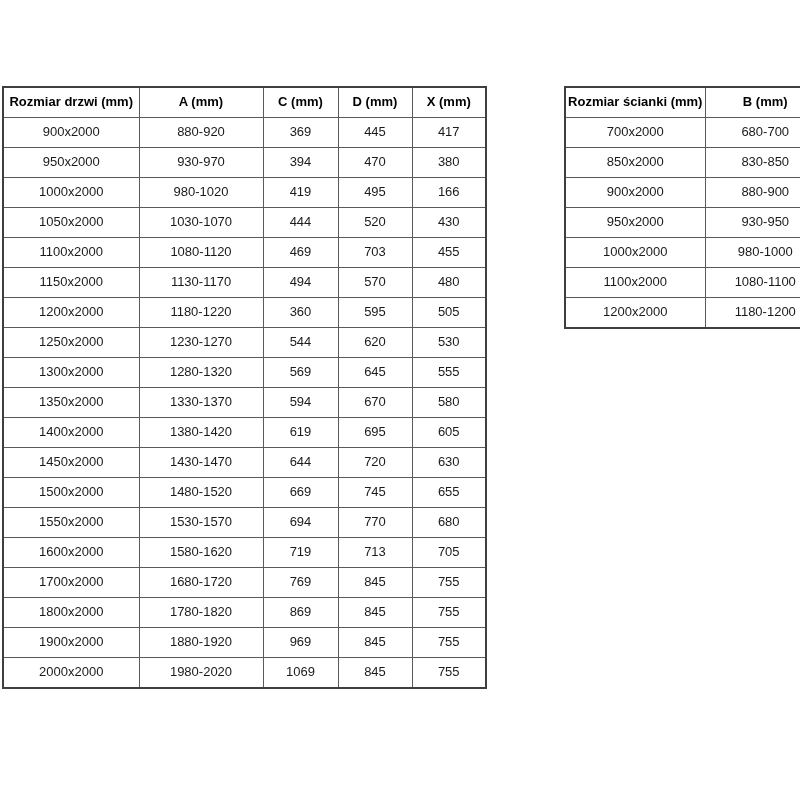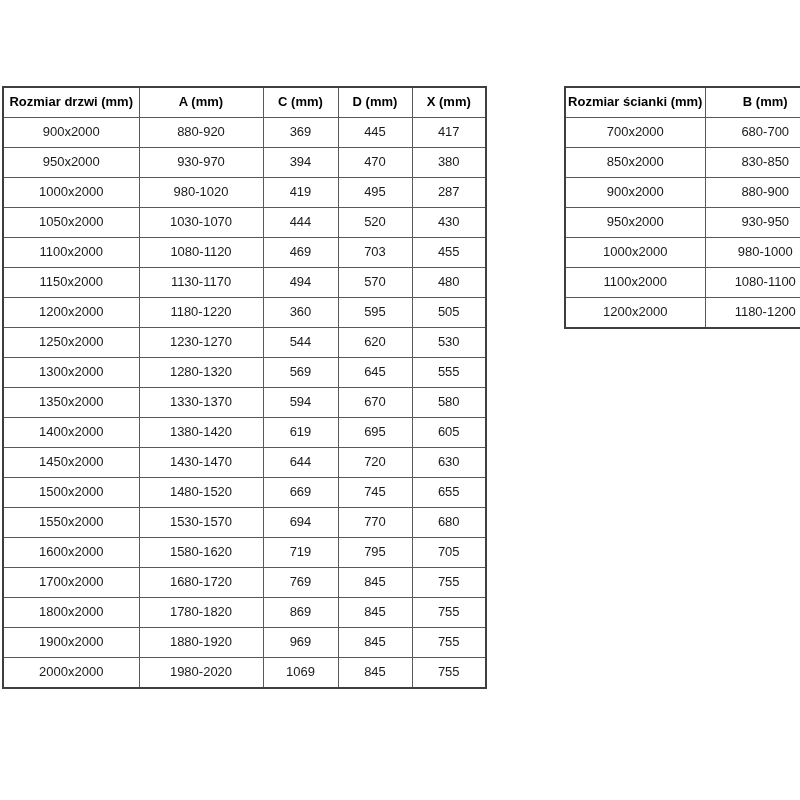--- a/index.html
+++ b/index.html
@@ -83,21 +83,21 @@
           <td>930-970</td>
           <td>394</td>
           <td>470</td>
           <td>380</td>
         </tr>
         <tr>
           <td>1000x2000</td>
           <td>980-1020</td>
           <td>419</td>
           <td>495</td>
-          <td>287</td>
+          <td>166</td>
         </tr>
         <tr>
           <td>1050x2000</td>
           <td>1030-1070</td>
           <td>444</td>
           <td>520</td>
           <td>430</td>
         </tr>
         <tr>
           <td>1100x2000</td>
@@ -166,21 +166,21 @@
           <td>1550x2000</td>
           <td>1530-1570</td>
           <td>694</td>
           <td>770</td>
           <td>680</td>
         </tr>
         <tr>
           <td>1600x2000</td>
           <td>1580-1620</td>
           <td>719</td>
-          <td>795</td>
+          <td>713</td>
           <td>705</td>
         </tr>
         <tr>
           <td>1700x2000</td>
           <td>1680-1720</td>
           <td>769</td>
           <td>845</td>
           <td>755</td>
         </tr>
         <tr>

